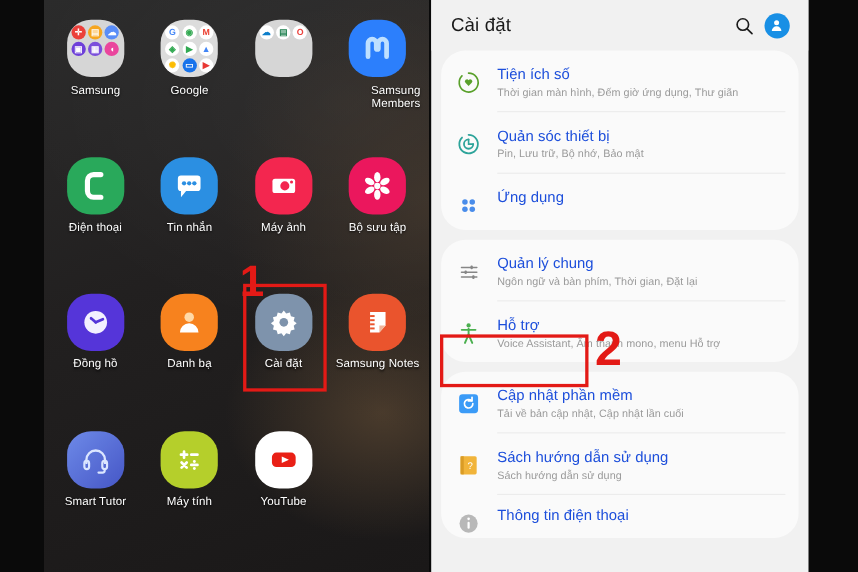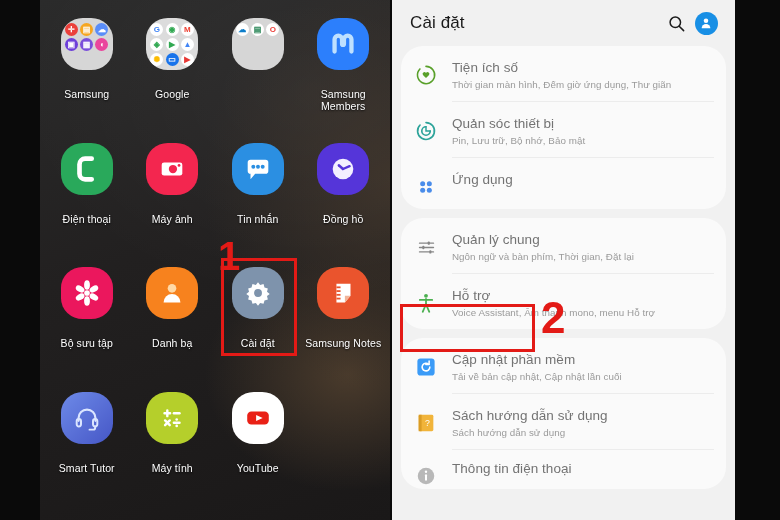--- a/index.html
+++ b/index.html
@@ -49,25 +49,25 @@
     width: 52px; height: 52px;
     border-radius: 17px;
     display: flex; align-items: center; justify-content: center;
     position: relative;
     overflow: hidden;
     flex: none;
   }
   
   .squircle { border-radius: 42% / 40%; }
   .app-label {
-    margin-top: 18px;
+    margin-top: 6px;
     color: #fff;
     font-size: 10.5px;
     line-height: 12px;
-    text-align: center;
+    text-align: right;
     text-shadow: 0 1px 2px rgba(0,0,0,.85);
     max-width: 78px;
     letter-spacing: .1px;
   }
 
   
   .folder {
     background: #d6d6d6;
     display: grid;
     grid-template-columns: repeat(3, 1fr);
@@ -136,21 +136,21 @@
     position: relative;
     min-height: 48px;
   }
   .row-ico {
     width: 26px; height: 26px; flex: none;
     margin-top: 7px;
     display: flex; align-items: center; justify-content: center;
   }
   .row-txt { flex: 1; padding-left: 13px; padding-top: 4px; }
   .row-title {
-    font-size: 13.5px; color: #737373; line-height: 17px;
+    font-size: 13.5px; color: #1d4ed8; line-height: 17px;
     letter-spacing: .05px;
   }
   .row-sub {
     font-size: 9.8px; color: #9a9a9a; line-height: 14px;
     margin-top: 2px; letter-spacing: .05px;
     white-space: nowrap;
   }
   .sep {
     height: 1px; background: #ececec;
     margin-left: 51px; margin-right: 12px;
@@ -214,68 +214,68 @@
       <div class="app">
         <div class="app-ico squircle" style="background:#2ba85c">
           <svg class="glyph" viewBox="0 0 32 32">
             <path d="M21 5 H14 a6 6 0 0 0 -6 6 v10 a6 6 0 0 0 6 6 h7" fill="none" stroke="#fff" stroke-width="5" stroke-linecap="round"></path>
           </svg>
         </div>
         <div class="app-label">Điện thoại</div>
       </div>
 
       <div class="app">
-        <div class="app-ico squircle" style="background:#f0274f">
-          <svg class="glyph" viewBox="0 0 32 32">
-            <rect x="5" y="9" width="22" height="14" rx="2.5" fill="#fff"></rect>
-            <circle cx="17" cy="16" r="4.4" fill="#f0274f"></circle>
-            <circle cx="23.5" cy="12.2" r="1.5" fill="#f0274f"></circle>
-          </svg>
-        </div>
-        <div class="app-label">Máy ảnh</div>
-      </div>
-
-      <div class="app">
         <div class="app-ico squircle" style="background:#2d8fe0">
           <svg class="glyph" viewBox="0 0 32 32">
             <path d="M5 9 a3 3 0 0 1 3-3 h16 a3 3 0 0 1 3 3 v9 a3 3 0 0 1 -3 3 H13 l-5 6 v-6 h-0 a3 3 0 0 1 -3-3 z" fill="#fff"></path>
             <circle cx="11" cy="13.5" r="2.1" fill="#2d8fe0"></circle>
             <circle cx="16" cy="13.5" r="2.1" fill="#2d8fe0"></circle>
             <circle cx="21" cy="13.5" r="2.1" fill="#2d8fe0"></circle>
           </svg>
         </div>
         <div class="app-label">Tin nhắn</div>
       </div>
 
       <div class="app">
-        <div class="app-ico squircle" style="background:#5535d6">
-          <svg class="glyph" viewBox="0 0 32 32">
-            <circle cx="16" cy="16" r="11" fill="#f3f0ff"></circle>
-            <path d="M16 16 L23 13" stroke="#5535d6" stroke-width="2.6" stroke-linecap="round"></path>
-            <path d="M16 16 L11.5 12" stroke="#5535d6" stroke-width="2.6" stroke-linecap="round"></path>
-          </svg>
-        </div>
-        <div class="app-label">Đồng hồ</div>
+        <div class="app-ico squircle" style="background:#f0274f">
+          <svg class="glyph" viewBox="0 0 32 32">
+            <rect x="5" y="9" width="22" height="14" rx="2.5" fill="#fff"></rect>
+            <circle cx="17" cy="16" r="4.4" fill="#f0274f"></circle>
+            <circle cx="23.5" cy="12.2" r="1.5" fill="#f0274f"></circle>
+          </svg>
+        </div>
+        <div class="app-label">Máy ảnh</div>
       </div>
 
       <div class="app">
         <div class="app-ico squircle" style="background:#e8185d">
           <svg class="glyph" viewBox="0 0 32 32">
             <g fill="#fff">
               <ellipse cx="16" cy="7.5" rx="3.1" ry="5"></ellipse>
               <ellipse cx="16" cy="24.5" rx="3.1" ry="5"></ellipse>
               <ellipse cx="16" cy="7.5" rx="3.1" ry="5" transform="rotate(60 16 16)"></ellipse>
               <ellipse cx="16" cy="24.5" rx="3.1" ry="5" transform="rotate(60 16 16)"></ellipse>
               <ellipse cx="16" cy="7.5" rx="3.1" ry="5" transform="rotate(120 16 16)"></ellipse>
               <ellipse cx="16" cy="24.5" rx="3.1" ry="5" transform="rotate(120 16 16)"></ellipse>
               <circle cx="16" cy="16" r="3"></circle>
             </g>
           </svg>
         </div>
         <div class="app-label">Bộ sưu tập</div>
+      </div>
+
+      <div class="app">
+        <div class="app-ico squircle" style="background:#5535d6">
+          <svg class="glyph" viewBox="0 0 32 32">
+            <circle cx="16" cy="16" r="11" fill="#f3f0ff"></circle>
+            <path d="M16 16 L23 13" stroke="#5535d6" stroke-width="2.6" stroke-linecap="round"></path>
+            <path d="M16 16 L11.5 12" stroke="#5535d6" stroke-width="2.6" stroke-linecap="round"></path>
+          </svg>
+        </div>
+        <div class="app-label">Đồng hồ</div>
       </div>
 
       <div class="app">
         <div class="app-ico squircle" style="background:#f58220">
           <svg class="glyph" viewBox="0 0 32 32">
             <circle cx="16" cy="11" r="4.6" fill="#ffd9a8"></circle>
             <path d="M7 26 a9 9 0 0 1 18 0 z" fill="#fff"></path>
           </svg>
         </div>
         <div class="app-label">Danh bạ</div>

